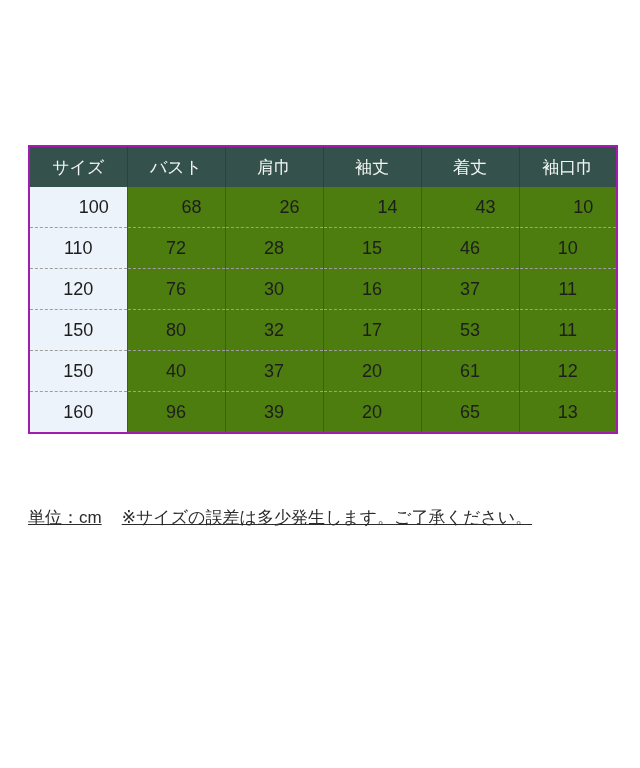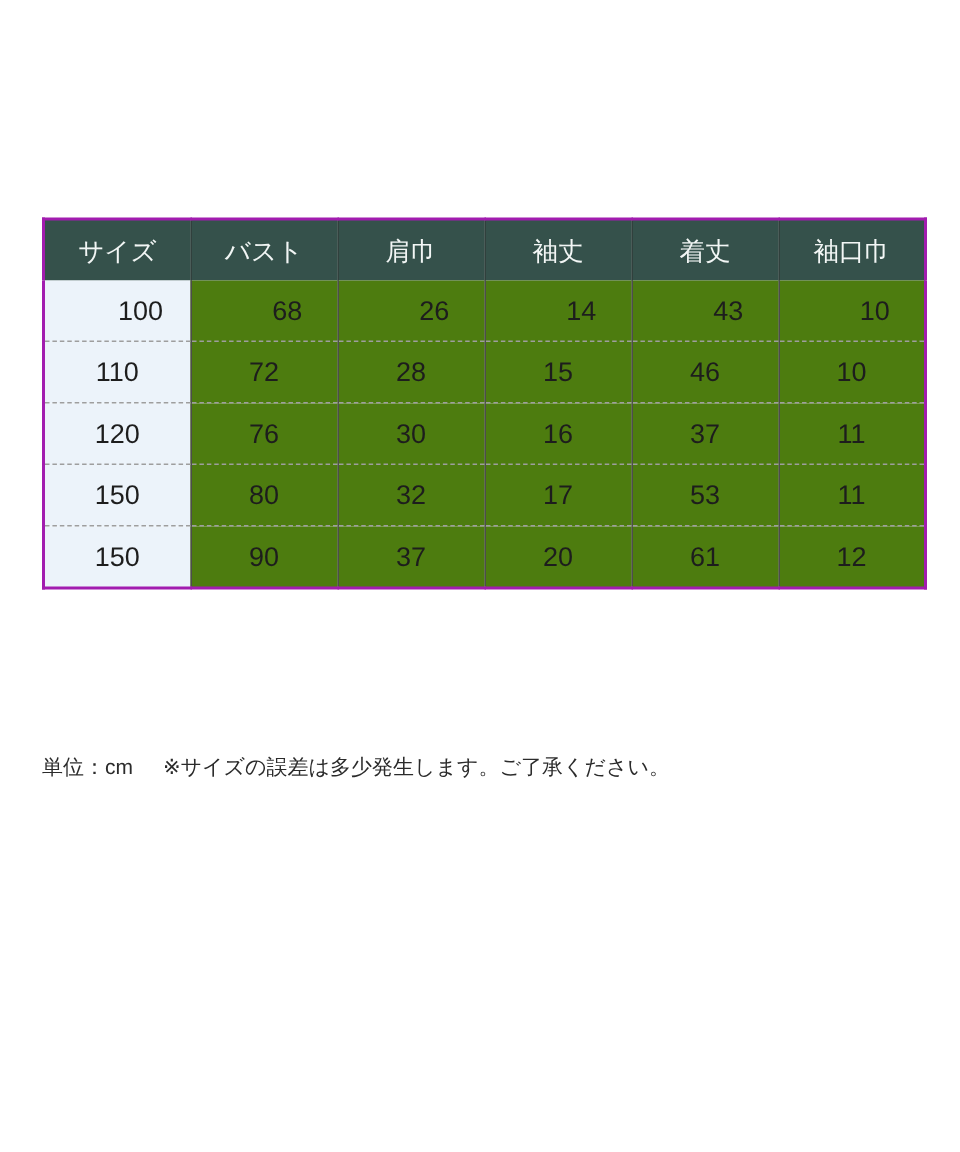--- a/index.html
+++ b/index.html
@@ -52,23 +52,24 @@
     border-top: none;
     padding-left: 32px;
   }
   table.size-table td.size-col {
     background: #ecf3fa;
   }
   .footnote {
     position: absolute;
     left: 28px;
     top: 489px;
-    font-size: 14px;
+    font-size: 17px;
     color: #2b2b2b;
     white-space: nowrap;
+    text-decoration: underline;
   }
   .footnote .disclaimer {
     margin-left: 20px;
   }
 </style>
 </head>
 <body>
 
 <div class="page">
 
@@ -111,25 +112,33 @@
         <tr>
           <td class="size-col">150</td>
           <td>80</td>
           <td>32</td>
           <td>17</td>
           <td>53</td>
           <td>11</td>
         </tr>
         <tr>
           <td class="size-col">150</td>
-          <td>90</td>
+          <td>40</td>
           <td>37</td>
           <td>20</td>
           <td>61</td>
           <td>12</td>
+        </tr>
+        <tr>
+          <td class="size-col">160</td>
+          <td>96</td>
+          <td>39</td>
+          <td>20</td>
+          <td>65</td>
+          <td>13</td>
         </tr>
       </tbody>
   </table>
 
   <p class="footnote">
     <span>単位：cm</span><span class="disclaimer">※サイズの誤差は多少発生します。ご了承ください。</span>
   </p>
 
 </div>
 

